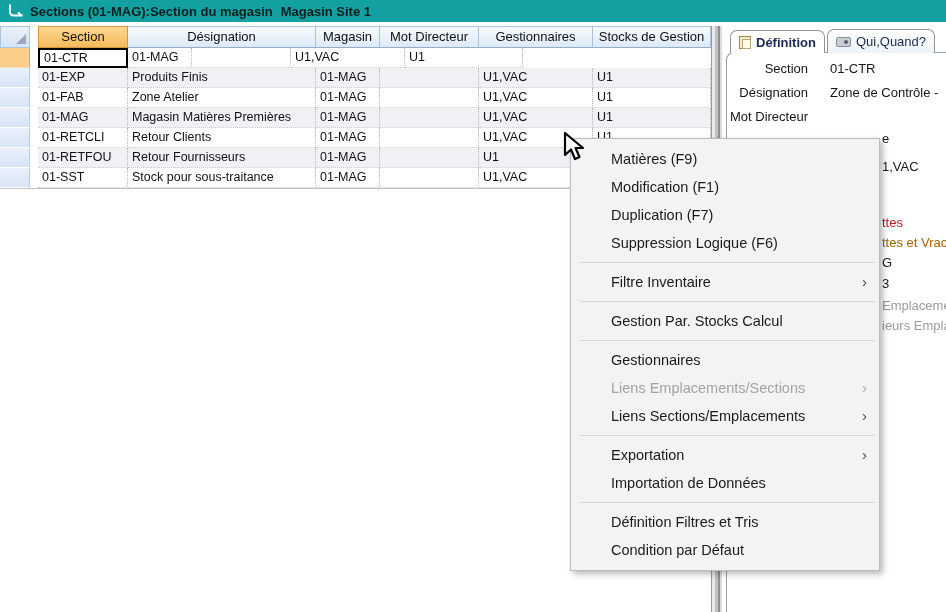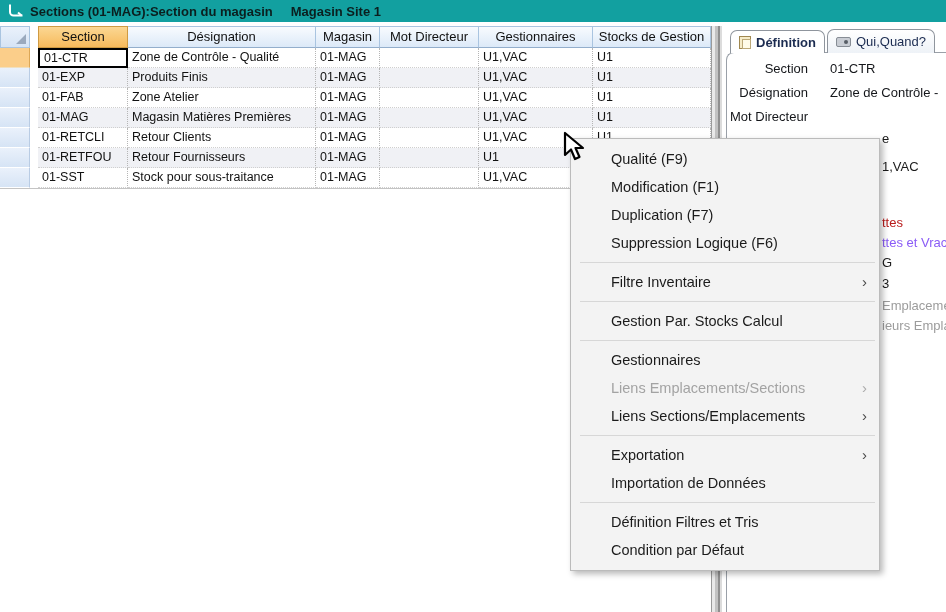--- a/index.html
+++ b/index.html
@@ -5,21 +5,21 @@
   * { margin:0; padding:0; box-sizing:border-box; }
   html,body { width:946px; height:612px; }
   body { font-family:"Liberation Sans", sans-serif; background:#fff; overflow:hidden; }
   .screen { position:relative; width:946px; height:612px; background:#fff; overflow:hidden; }
 
   
   .titlebar { position:absolute; left:0; top:0; width:946px; height:22px;
     background:#12a0a0; display:flex; align-items:center; }
   .titlebar .ticon { margin-left:6px; width:18px; height:16px; flex:0 0 auto; }
   .titlebar .ttext { margin-left:6px; font-size:13px; font-weight:bold; color:#0b1f1f; white-space:nowrap; }
-  .titlebar .tsub  { margin-left:18px; font-size:13px; font-weight:bold; color:#0b1f1f; white-space:nowrap; }
+  .titlebar .tsub  { margin-left:8px; font-size:13px; font-weight:bold; color:#0b1f1f; white-space:nowrap; }
 
   
   .grid { position:absolute; left:0; top:26px; width:711px; }
   .hrow { display:flex; height:22px; }
   .hcell { height:22px; font-size:13px; color:#101010; text-align:center; line-height:20px;
     background:linear-gradient(#f8fbfe,#dce9f8); border:1px solid #a9c4e0; border-left:none;
     border-bottom:1px solid #93aecc; white-space:nowrap; overflow:hidden; }
   .hcell.first { border-left:1px solid #a9c4e0; }
   .hcell.sorted { background:linear-gradient(#fbd793,#f7ba5c); border-color:#cf9a42; }
   .corner { width:30px; height:22px; background:linear-gradient(#eaf1fb,#d6e4f5);
@@ -59,21 +59,21 @@
 
   .fields { position:absolute; left:720px; top:56px; width:226px; }
   .frow { display:flex; height:24px; align-items:center; }
   .flabel { width:88px; text-align:right; font-size:13px; color:#14161a; white-space:nowrap; }
   .fvalue { margin-left:22px; font-size:13px; color:#14161a; white-space:nowrap; overflow:hidden; }
 
   .fragments span { position:absolute; left:882px; font-size:13px; color:#1a1a1a; white-space:nowrap; }
   .fragments span:nth-child(1){top:131px}
   .fragments span:nth-child(2){top:159px}
   .fragments span:nth-child(3){top:215px; color:#b91c1c}
-  .fragments span:nth-child(4){top:235px; color:#8b5cf6}
+  .fragments span:nth-child(4){top:235px; color:#a16207}
   .fragments span:nth-child(5){top:255px}
   .fragments span:nth-child(6){top:276px}
   .fragments span:nth-child(7){top:298px; color:#9c9c9c}
   .fragments span:nth-child(8){top:318px; color:#9c9c9c}
 
   
   .menu { position:absolute; left:570px; top:138px; width:310px; background:#f3f3f3;
     border:1px solid #bbbbbb; box-shadow:3px 3px 6px rgba(0,0,0,0.28); padding:6px 0; z-index:10; }
   .mi { position:relative; height:28px; line-height:28px; padding-left:40px; font-size:14.5px;
     color:#1b1b1b; white-space:nowrap; }
@@ -110,21 +110,20 @@
       <div class="hcell w-mag">Magasin</div>
       <div class="hcell w-motdir">Mot Directeur</div>
       <div class="hcell w-gest">Gestionnaires</div>
       <div class="hcell w-stocks">Stocks de Gestion</div>
     </div>
     <div class="rows">
       <div class="trow current">
         <div class="sel"></div>
           <div class="spacer"></div>
         <div class="tcell focus w-section">01-CTR</div>
-        <div class="tcell w-desig">Zone de Contrôle - Qualité</div>
         <div class="tcell w-mag">01-MAG</div>
         <div class="tcell w-motdir"></div>
         <div class="tcell w-gest">U1,VAC</div>
         <div class="tcell w-stocks">U1</div>
       </div>
       <div class="trow">
         <div class="sel"></div>
           <div class="spacer"></div>
         <div class="tcell w-section">01-EXP</div>
         <div class="tcell w-desig">Produits Finis</div>
@@ -222,21 +221,21 @@
     <span>1,VAC</span>
     <span>ttes</span>
     <span>ttes et Vrac</span>
     <span>G</span>
     <span>3</span>
     <span>Emplacemen</span>
     <span>ieurs Empla</span>
   </div>
 
   <div class="menu">
-    <div class="mi">Qualité (F9)</div>
+    <div class="mi">Matières (F9)</div>
     <div class="mi">Modification (F1)</div>
     <div class="mi">Duplication (F7)</div>
     <div class="mi">Suppression Logique (F6)</div>
     <div class="msep"></div>
     <div class="mi">
       <span>Filtre Inventaire</span>
       <span class="arrow">›</span>
     </div>
     <div class="msep"></div>
     <div class="mi">Gestion Par. Stocks Calcul</div>

